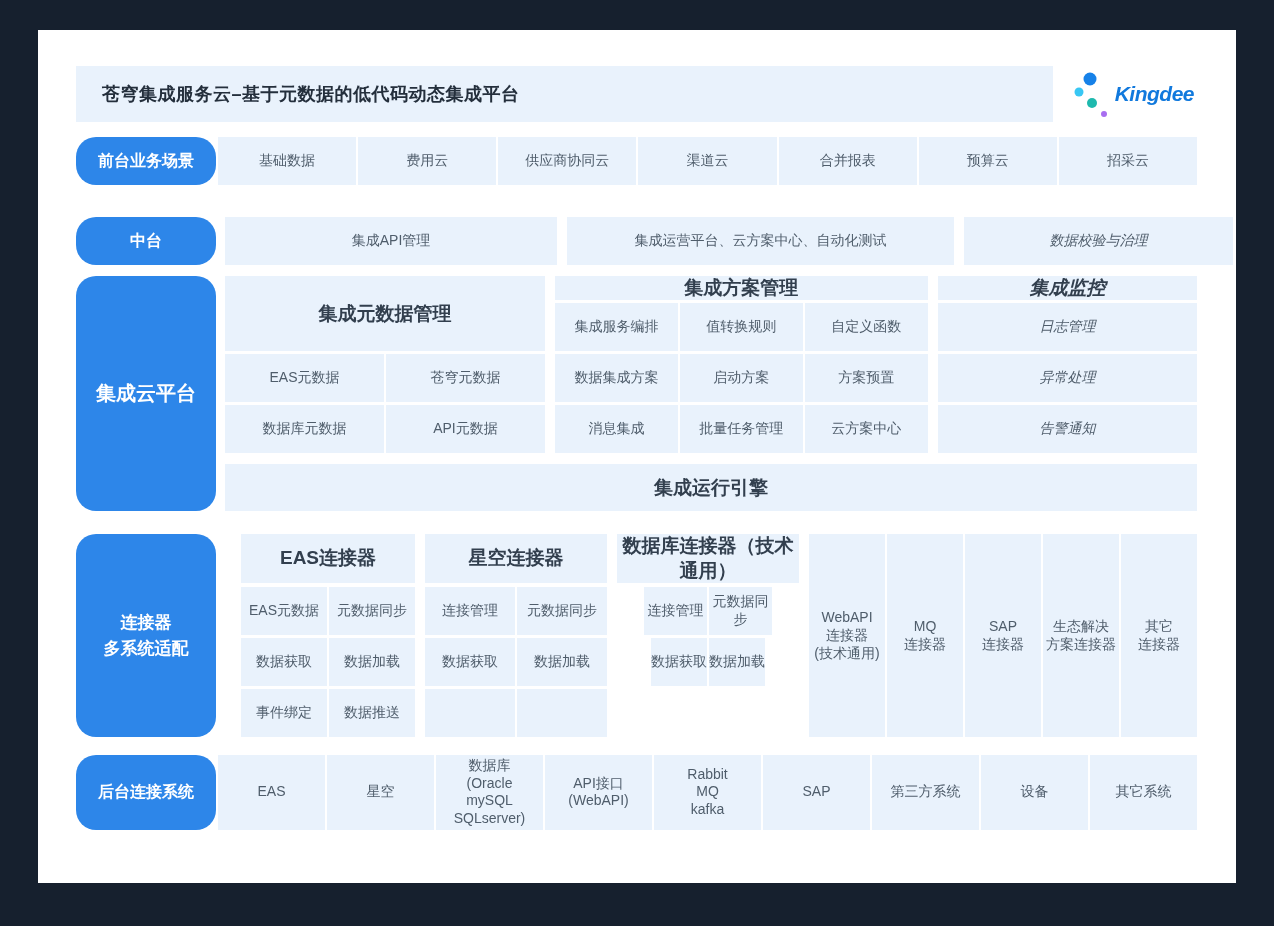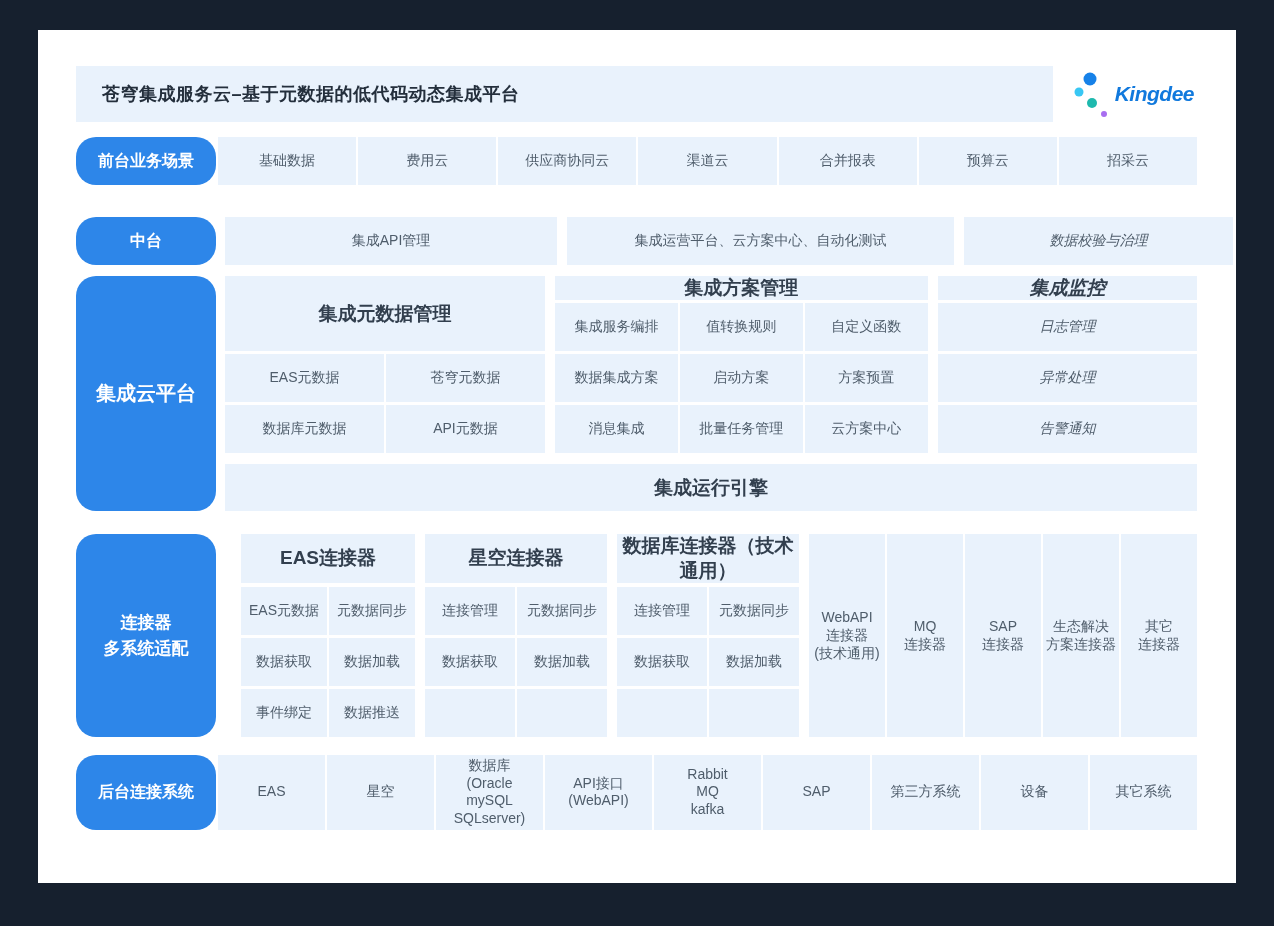--- a/index.html
+++ b/index.html
@@ -61,21 +61,21 @@
   .section-body{margin-left:9px;display:flex;flex-direction:column;width:972px;}
   .group-strip{display:flex;gap:10px;}
   .group{display:flex;flex-direction:column;gap:3px;}
   .group .grid-row{display:flex;gap:2px;}
   .group .cell{height:48px;flex:1;}
   .engine{margin-top:11px;height:47px;}
   
   .connectors{margin-top:23px;}
   .connectors .band-label{font-size:17px;line-height:1.5;}
   .conn-body{margin-left:25px;display:flex;gap:10px;width:972px;}
-  .cw-a{width:174px;} .cw-b{width:182px;} .cw-c{width:182px;}
+  .cw-a{width:174px;} .cw-b{width:182px;} .cw-c{width:182px;align-items:center;}
   .conn-group .cell.chdr{height:46px;}
   .conn-group{gap:3px;}
   .conn-group .grid-row.first{margin-top:1px;}
   .vcols{flex:1;display:flex;gap:2px;}
   .vcols .cell{flex:1;height:auto;}
   
   .r-backend{margin-top:18px;height:75px;}
   .r-backend .cells{display:flex;flex:1;gap:2px;margin-left:2px;}
   .r-backend .cell{flex:1;}
 </style>

